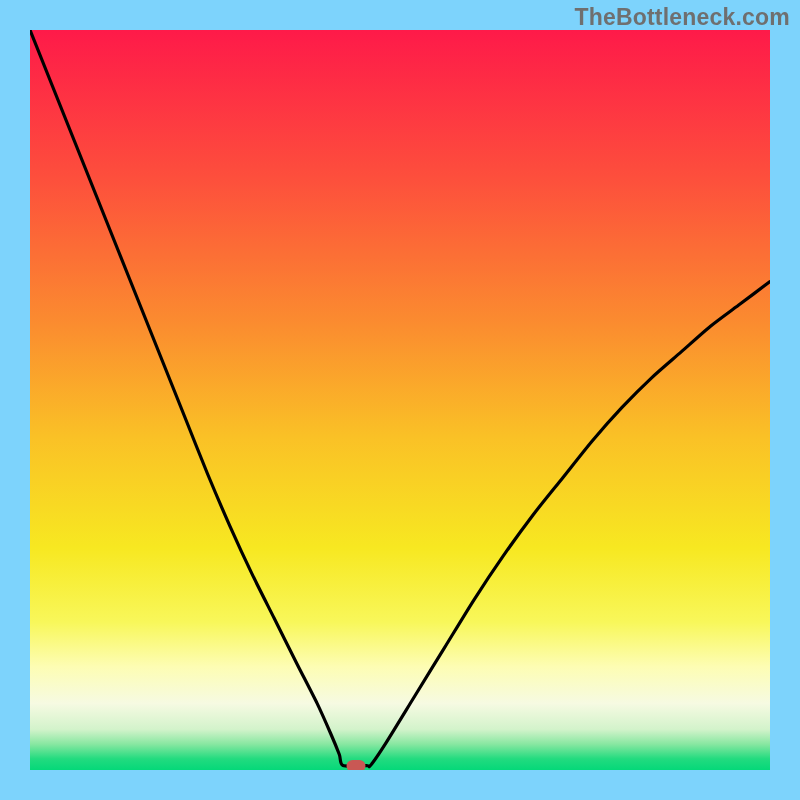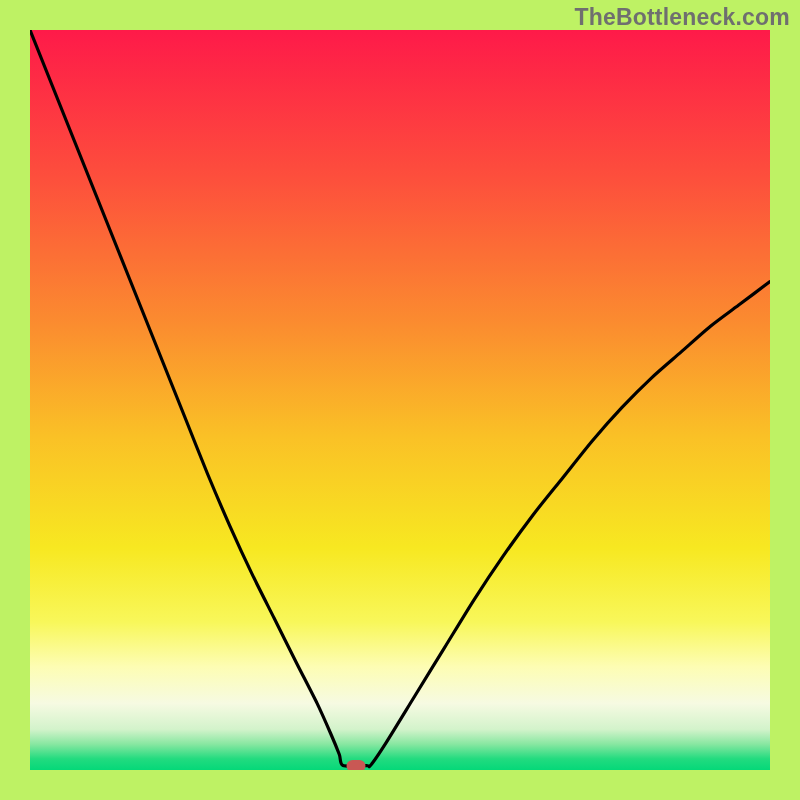--- a/index.html
+++ b/index.html
@@ -10,21 +10,21 @@
     background: #000;
     overflow: hidden;
     font-family: Arial, Helvetica, sans-serif;
   }
   .frame {
     position: absolute;
     left: 0;
     top: 0;
     width: 800px;
     height: 800px;
-    background: #bef264;
+    background: #7dd3fc;
   }
   .watermark {
     position: absolute;
     top: 4px;
     right: 10px;
     color: #6f6f6f;
     font-size: 23px;
     font-weight: 600;
     letter-spacing: 0.2px;
     user-select: none;

